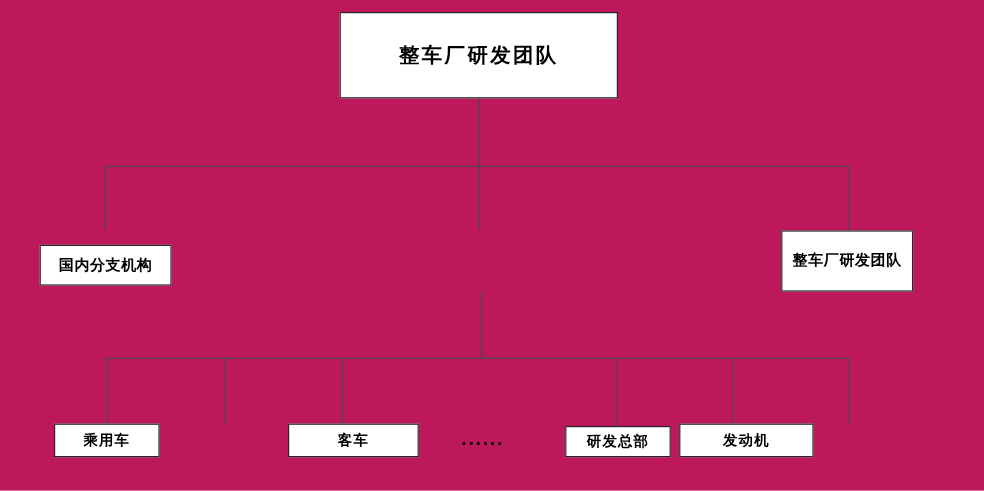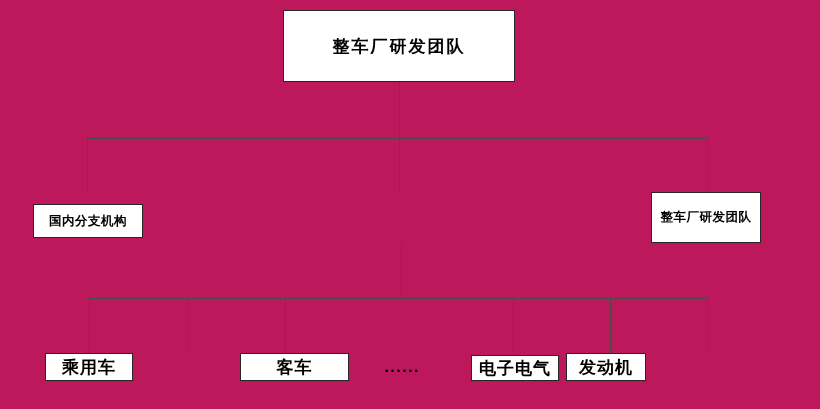--- a/index.html
+++ b/index.html
@@ -23,21 +23,21 @@
     display: flex;
     align-items: center;
     justify-content: center;
     font-weight: bold;
     color: #000000;
     text-align: center;
     white-space: nowrap;
   }
   .lv1 { font-size: 17px; letter-spacing: 2px; }
   .lv2 { font-size: 12.5px; letter-spacing: 0.5px; }
-  .lv3 { font-size: 17px; letter-spacing: 1px; }
+  .lv3 { font-size: 12px; letter-spacing: 1px; }
   .ellipsis {
     position: absolute;
     display: flex;
     align-items: center;
     justify-content: center;
     font-weight: bold;
     font-size: 13px;
     letter-spacing: 1px;
     color: #000000;
   }
@@ -71,16 +71,16 @@
   <div class="vline" style="left:707px; top:298px; height:55px;"></div>
 
   <div class="node lv1" style="left:283px; top:10px; width:232px; height:72px;">整车厂研发团队</div>
 
   <div class="node lv2" style="left:33px; top:204px; width:110px; height:34px;">国内分支机构</div>
   <div class="node lv2" style="left:651px; top:192px; width:110px; height:51px;">整车厂研发团队</div>
 
   <div class="node lv3" style="left:45px; top:353px; width:88px; height:28px;">乘用车</div>
   <div class="node lv3" style="left:240px; top:353px; width:109px; height:28px;">客车</div>
   <div class="ellipsis" style="left:378px; top:353px; width:48px; height:28px;">......</div>
-  <div class="node lv3" style="left:471px; top:355px; width:88px; height:26px;">电子电气</div>
-  <div class="node lv3" style="left:566px; top:353px; width:80px; height:28px;">发动机</div>
+  <div class="node lv3" style="left:471px; top:355px; width:88px; height:26px;">研发总部</div>
+  <div class="node lv3" style="left:566px; top:353px; width:112px; height:28px;">发动机</div>
 
 </div>
 
 </body></html>

